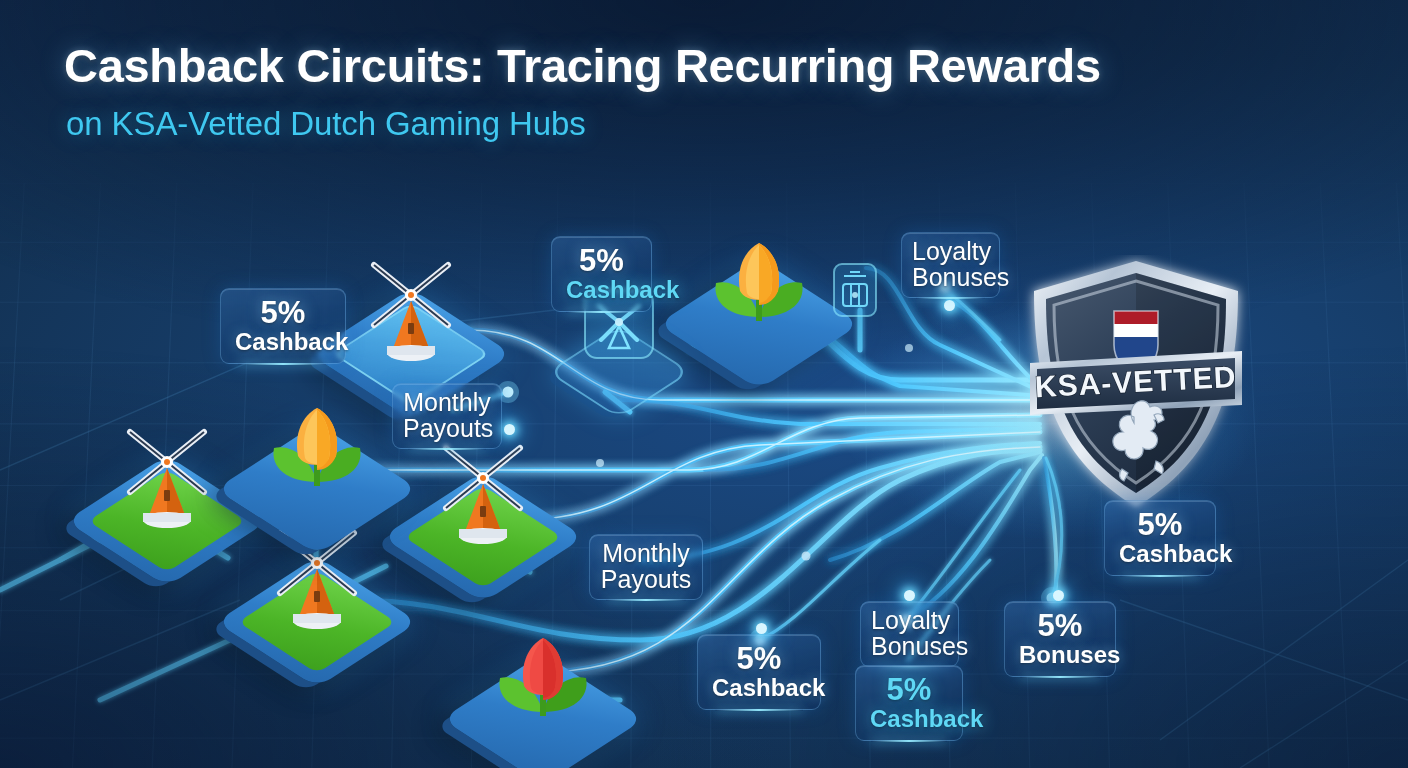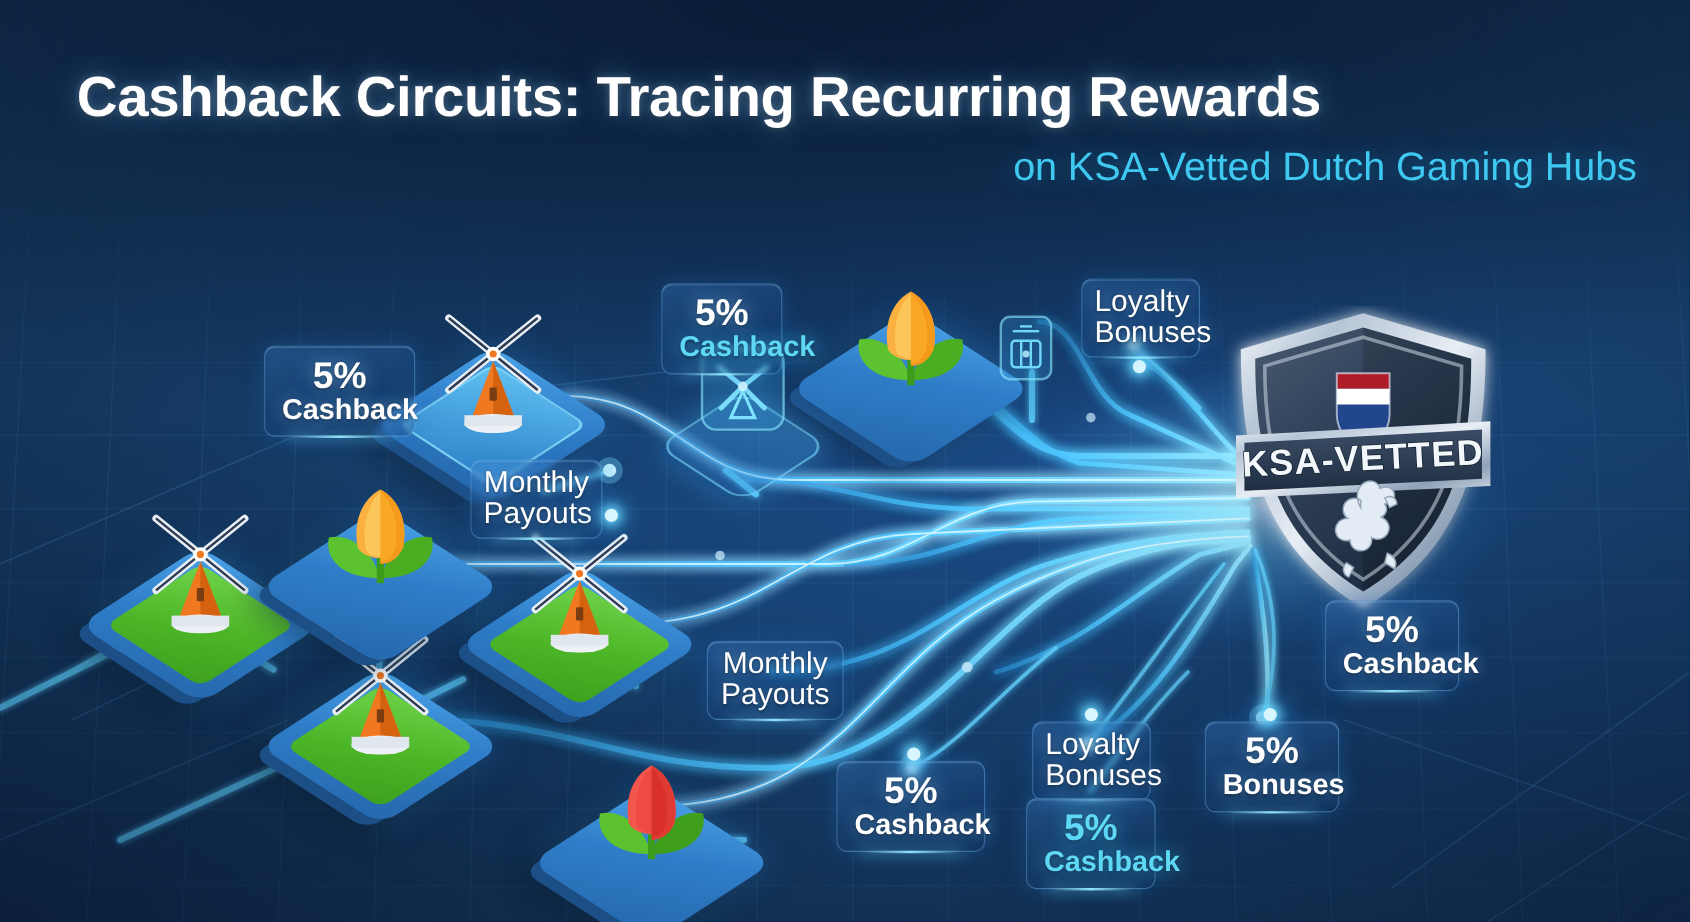--- a/index.html
+++ b/index.html
@@ -36,32 +36,31 @@
       linear-gradient(to bottom, rgba(96,170,235,.11) 1px, transparent 1px);
     background-size:78px 62px;
     -webkit-mask-image:linear-gradient(to bottom, rgba(0,0,0,.18) 0%, rgba(0,0,0,.85) 35%, rgba(0,0,0,.6) 100%);
             mask-image:linear-gradient(to bottom, rgba(0,0,0,.18) 0%, rgba(0,0,0,.85) 35%, rgba(0,0,0,.6) 100%);
     transform:perspective(900px) rotateX(4deg);
     pointer-events:none;
   }
   .svg-layer{ position:absolute; inset:0; width:1408px; height:768px; pointer-events:none; }
 
   
-  .header{ position:absolute; left:64px; top:55px; width:1300px; }
+  .header{ position:absolute; left:64px; top:40px; width:1300px; }
   .title{
     font-size:47px; font-weight:700; color:#ffffff; letter-spacing:-.3px;
     line-height:1.1; white-space:nowrap;
     text-shadow:0 0 26px rgba(120,200,255,.40), 0 0 7px rgba(200,230,255,.33), 0 2px 4px rgba(0,0,0,.45);
   }
   .subtitle{
     margin-top:14px; margin-left:2px;
     font-size:33px; font-weight:400; color:#3fc8f0; letter-spacing:-.1px;
     line-height:1.1; white-space:nowrap;
     text-shadow:0 0 20px rgba(60,200,245,.42);
-    text-align:right;
   }
 
   
   .badge{
     position:absolute; text-align:center;
     padding:8px 14px 9px;
     border-radius:9px;
     background:linear-gradient(165deg, rgba(63,130,205,.33) 0%, rgba(30,82,148,.26) 52%, rgba(20,58,112,.30) 100%);
     border:1px solid rgba(120,190,245,.33);
     box-shadow:

